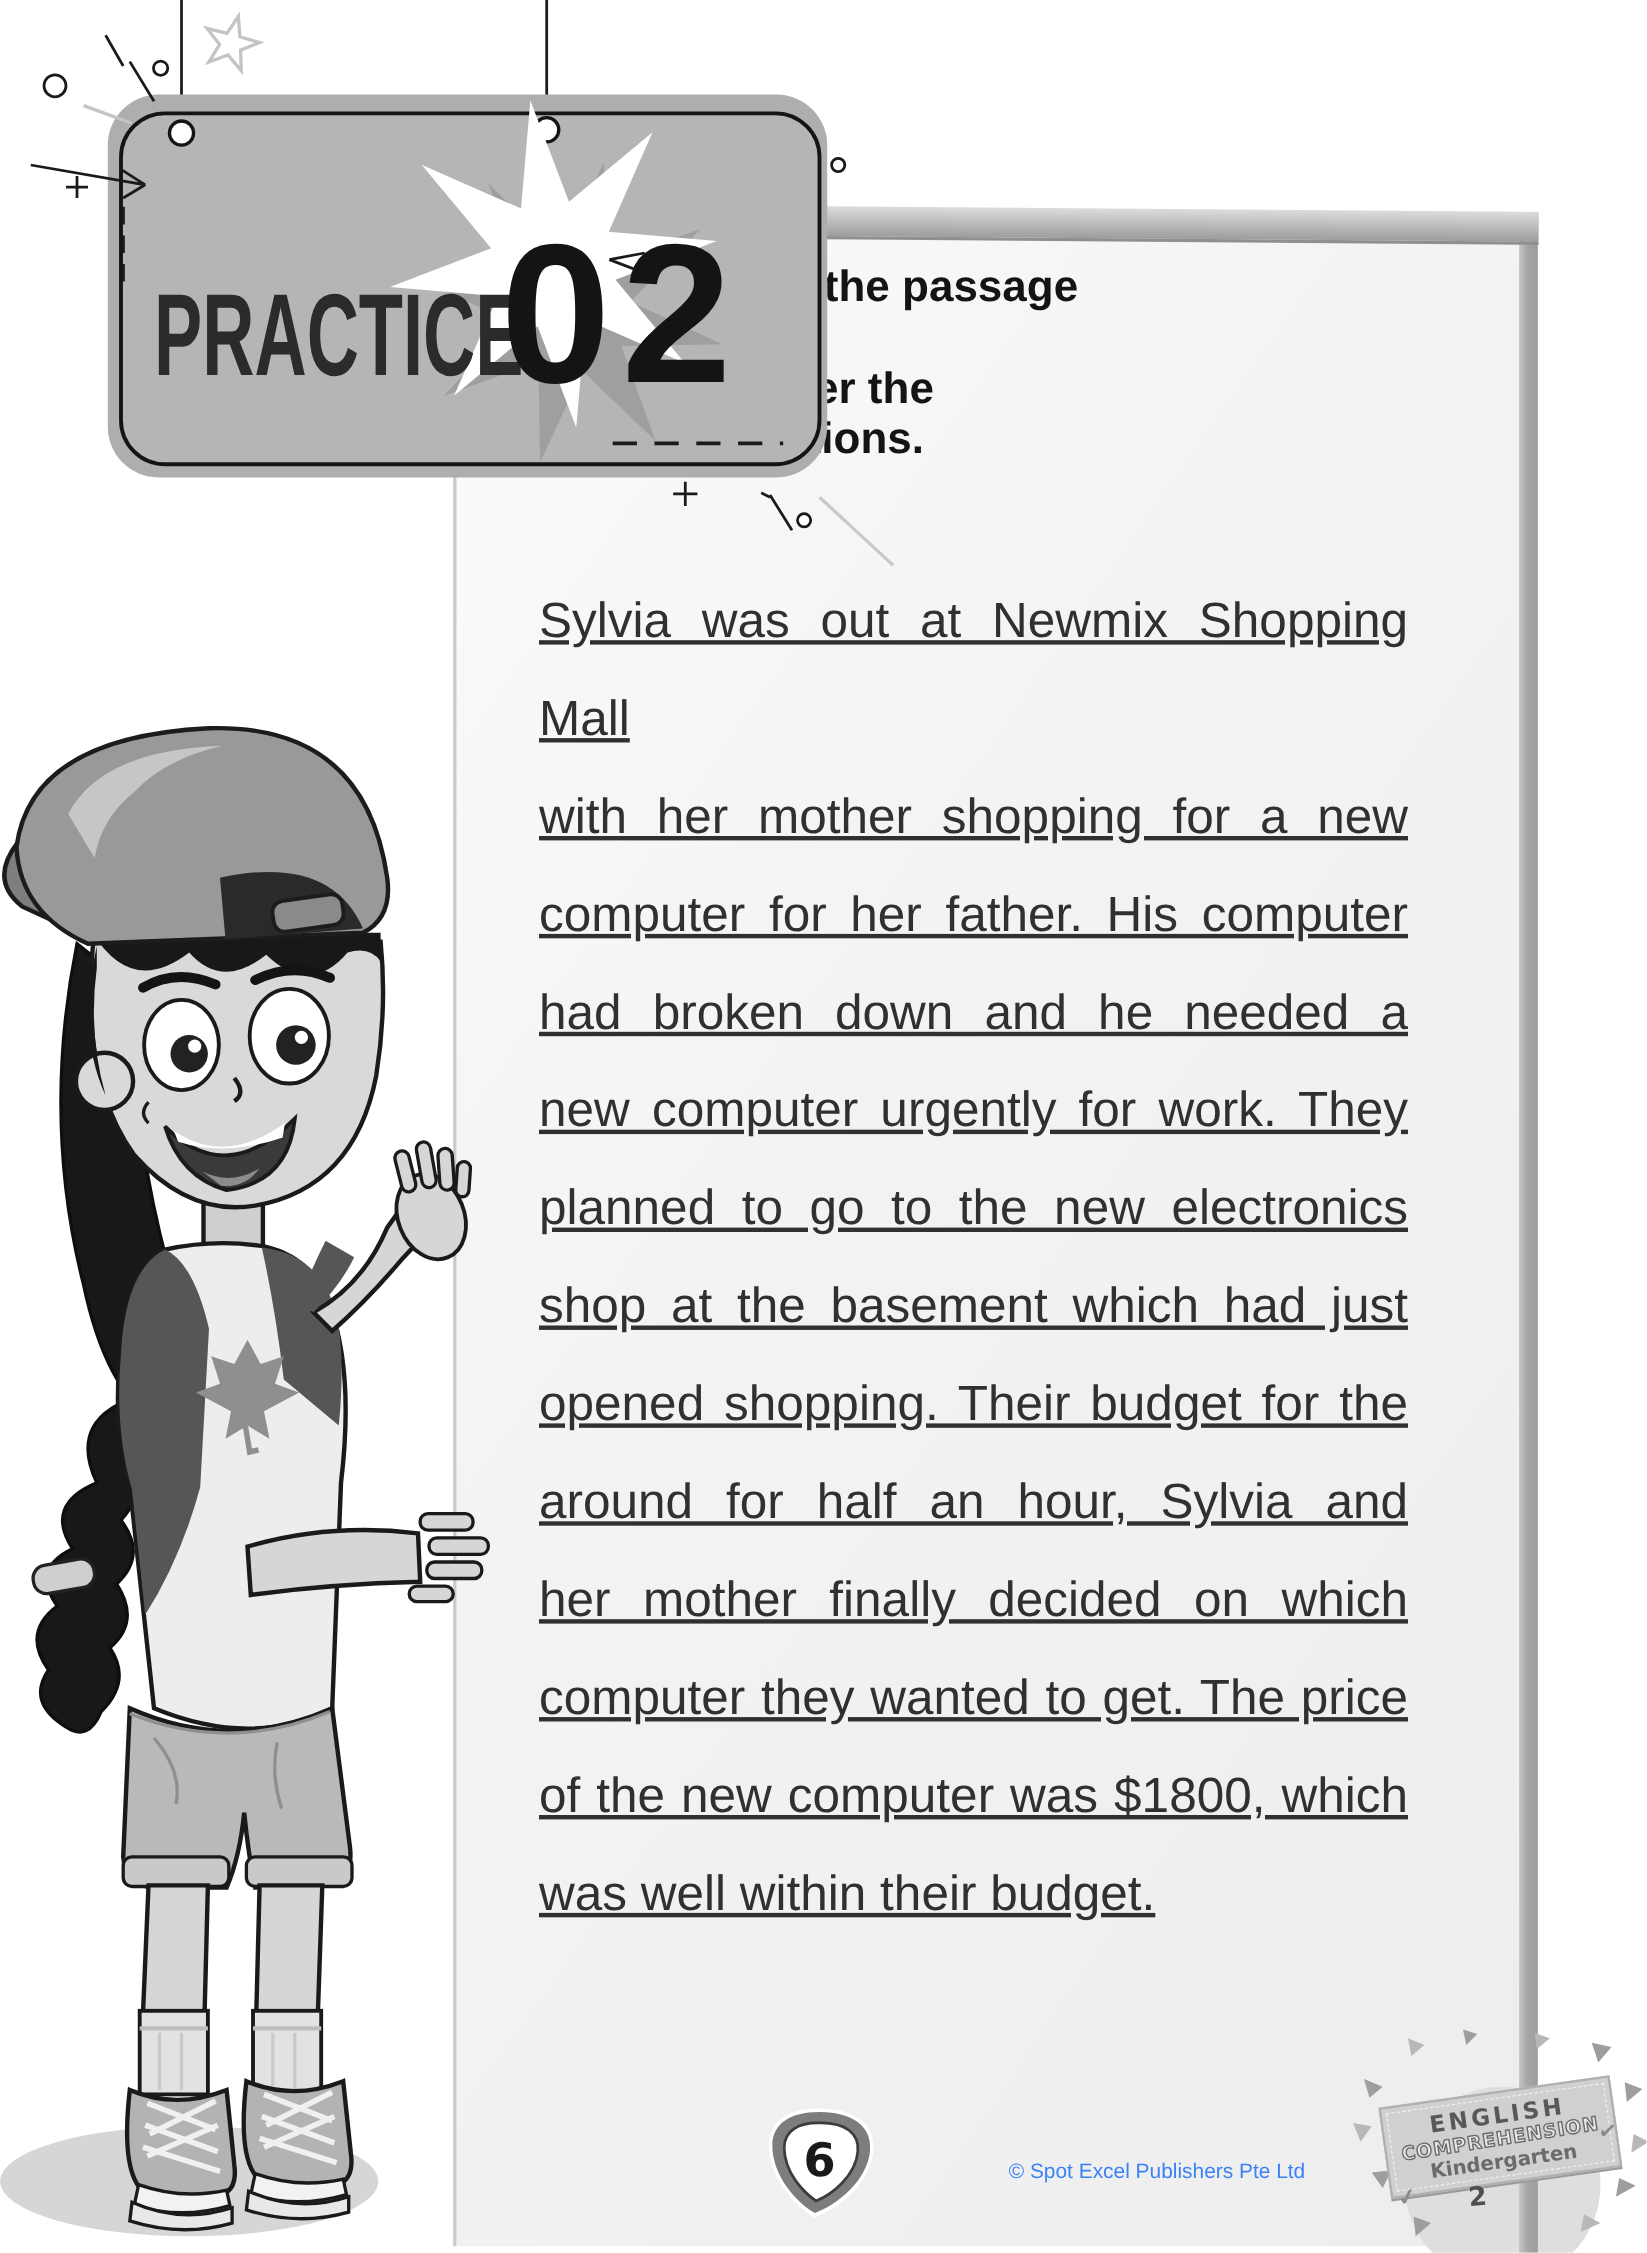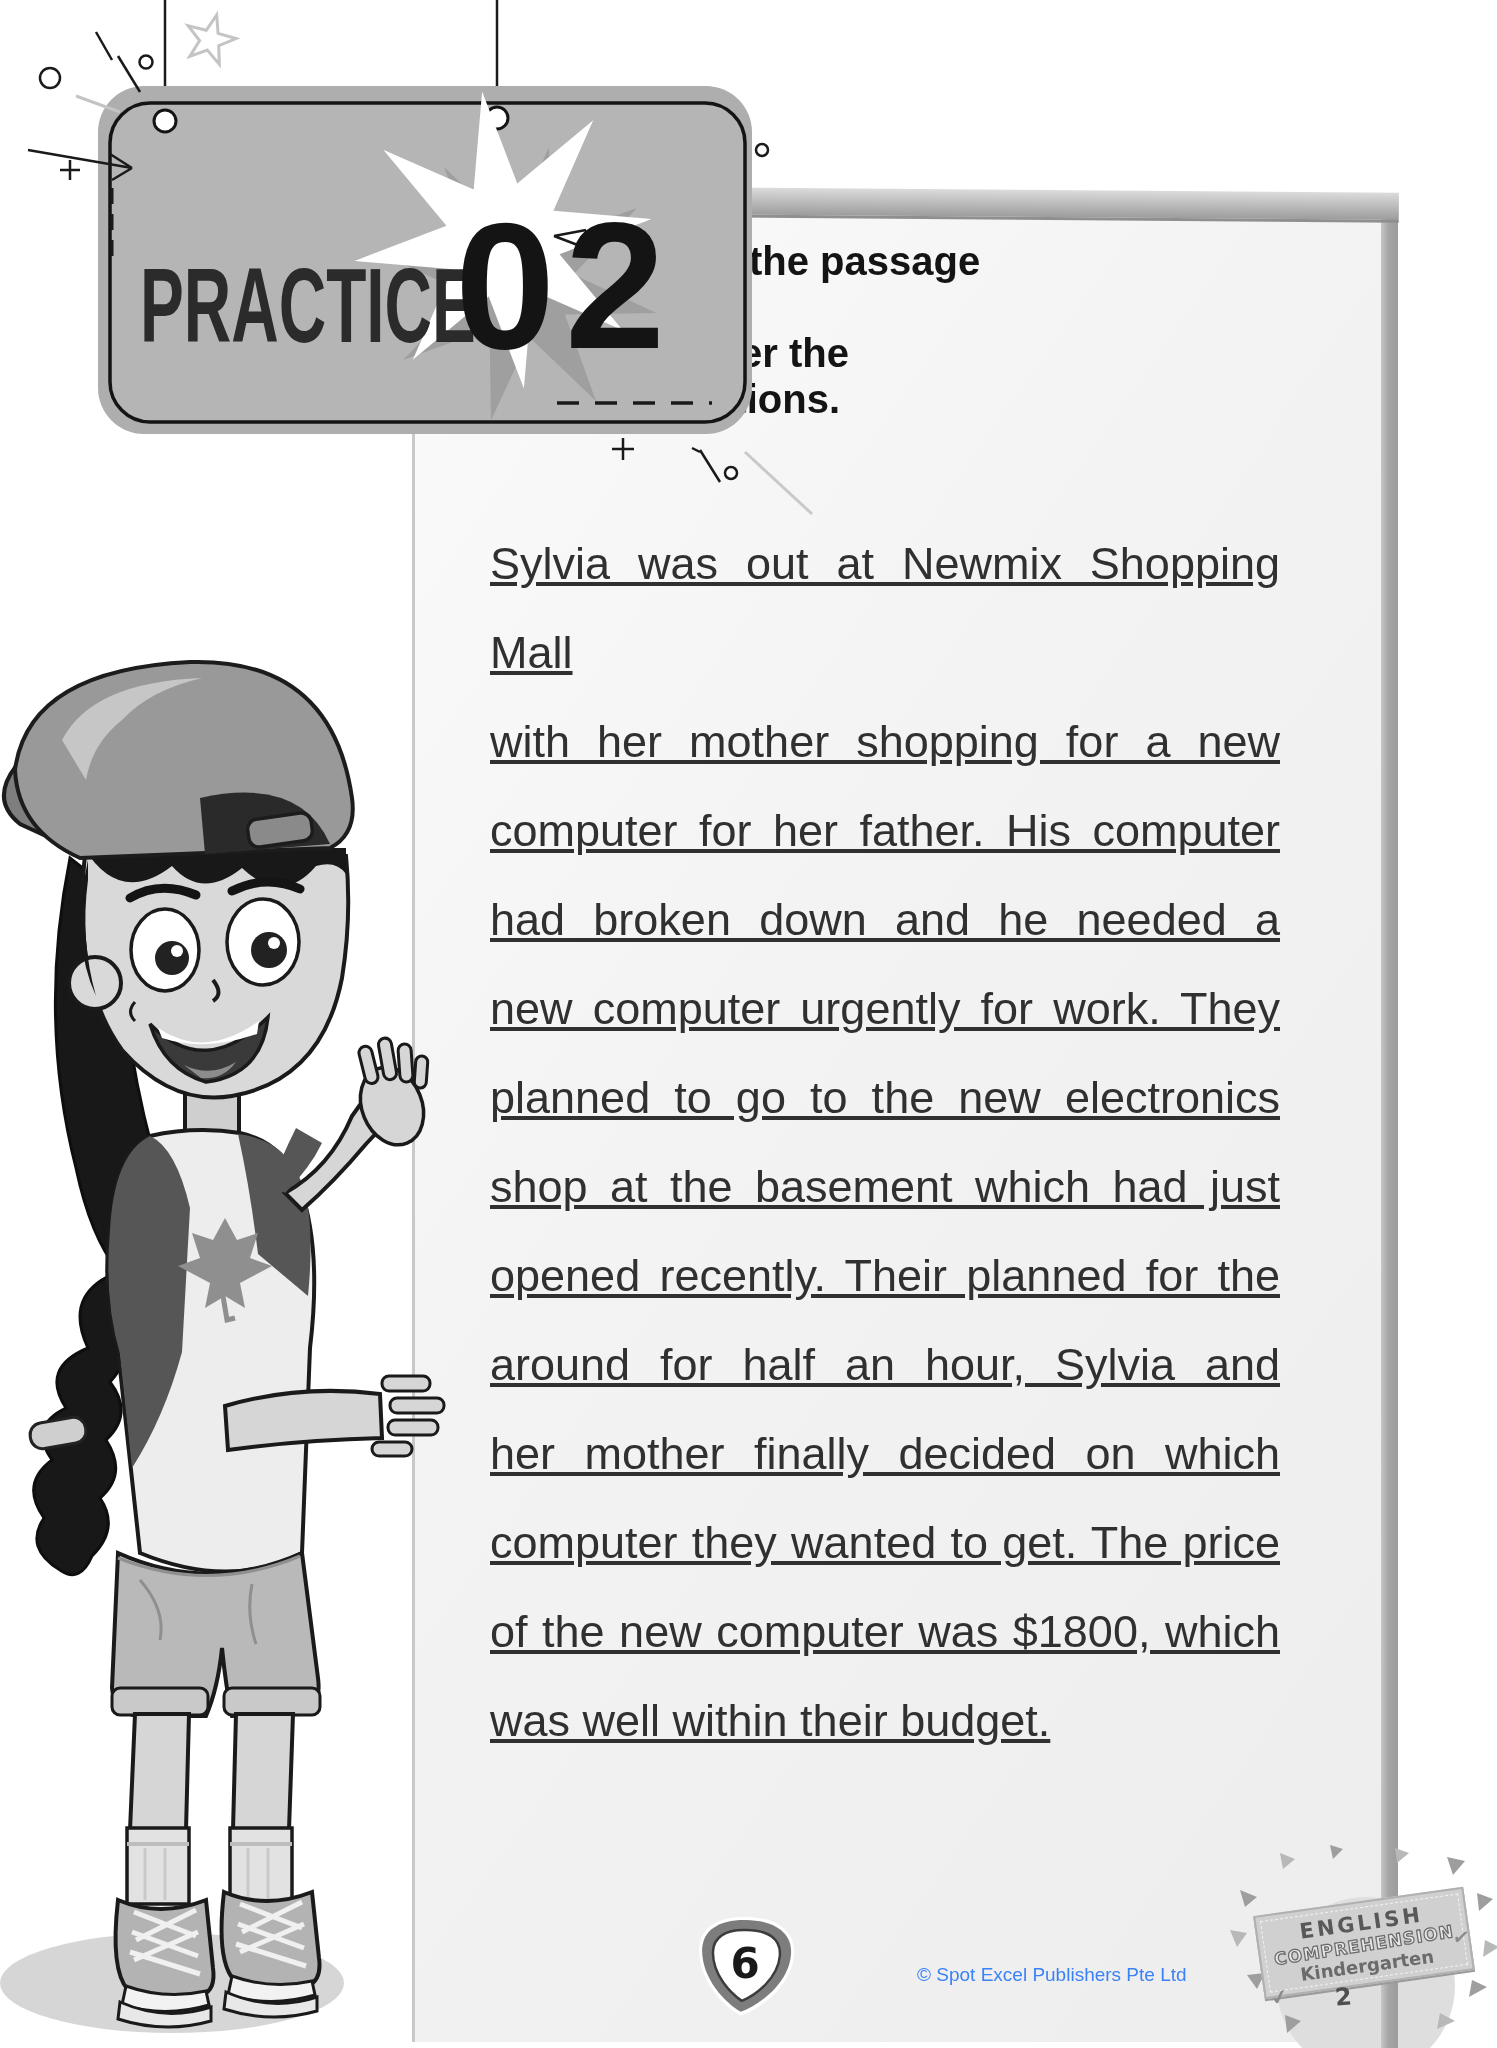--- a/index.html
+++ b/index.html
@@ -113,21 +113,21 @@
 answer the questions.</div>
 
   <div class="passage">
       <div class="pline">Sylvia was out at Newmix Shopping Mall</div>
       <div class="pline">with her mother shopping for a new</div>
       <div class="pline">computer for her father. His computer</div>
       <div class="pline">had broken down and he needed a</div>
       <div class="pline">new computer urgently for work. They</div>
       <div class="pline">planned to go to the new electronics</div>
       <div class="pline">shop at the basement which had just</div>
-      <div class="pline">opened recently. Their planned for the</div>
+      <div class="pline">opened shopping. Their budget for the</div>
       <div class="pline">around for half an hour, Sylvia and</div>
       <div class="pline">her mother finally decided on which</div>
       <div class="pline">computer they wanted to get. The price</div>
       <div class="pline">of the new computer was $1800, which</div>
       <div class="pline last">was well within their budget.</div>
     </div>
 
   <svg class="girl" viewBox="0 0 460 1400">
     <ellipse cx="172" cy="1335" rx="172" ry="50" fill="#d6d6d6"></ellipse>
 

